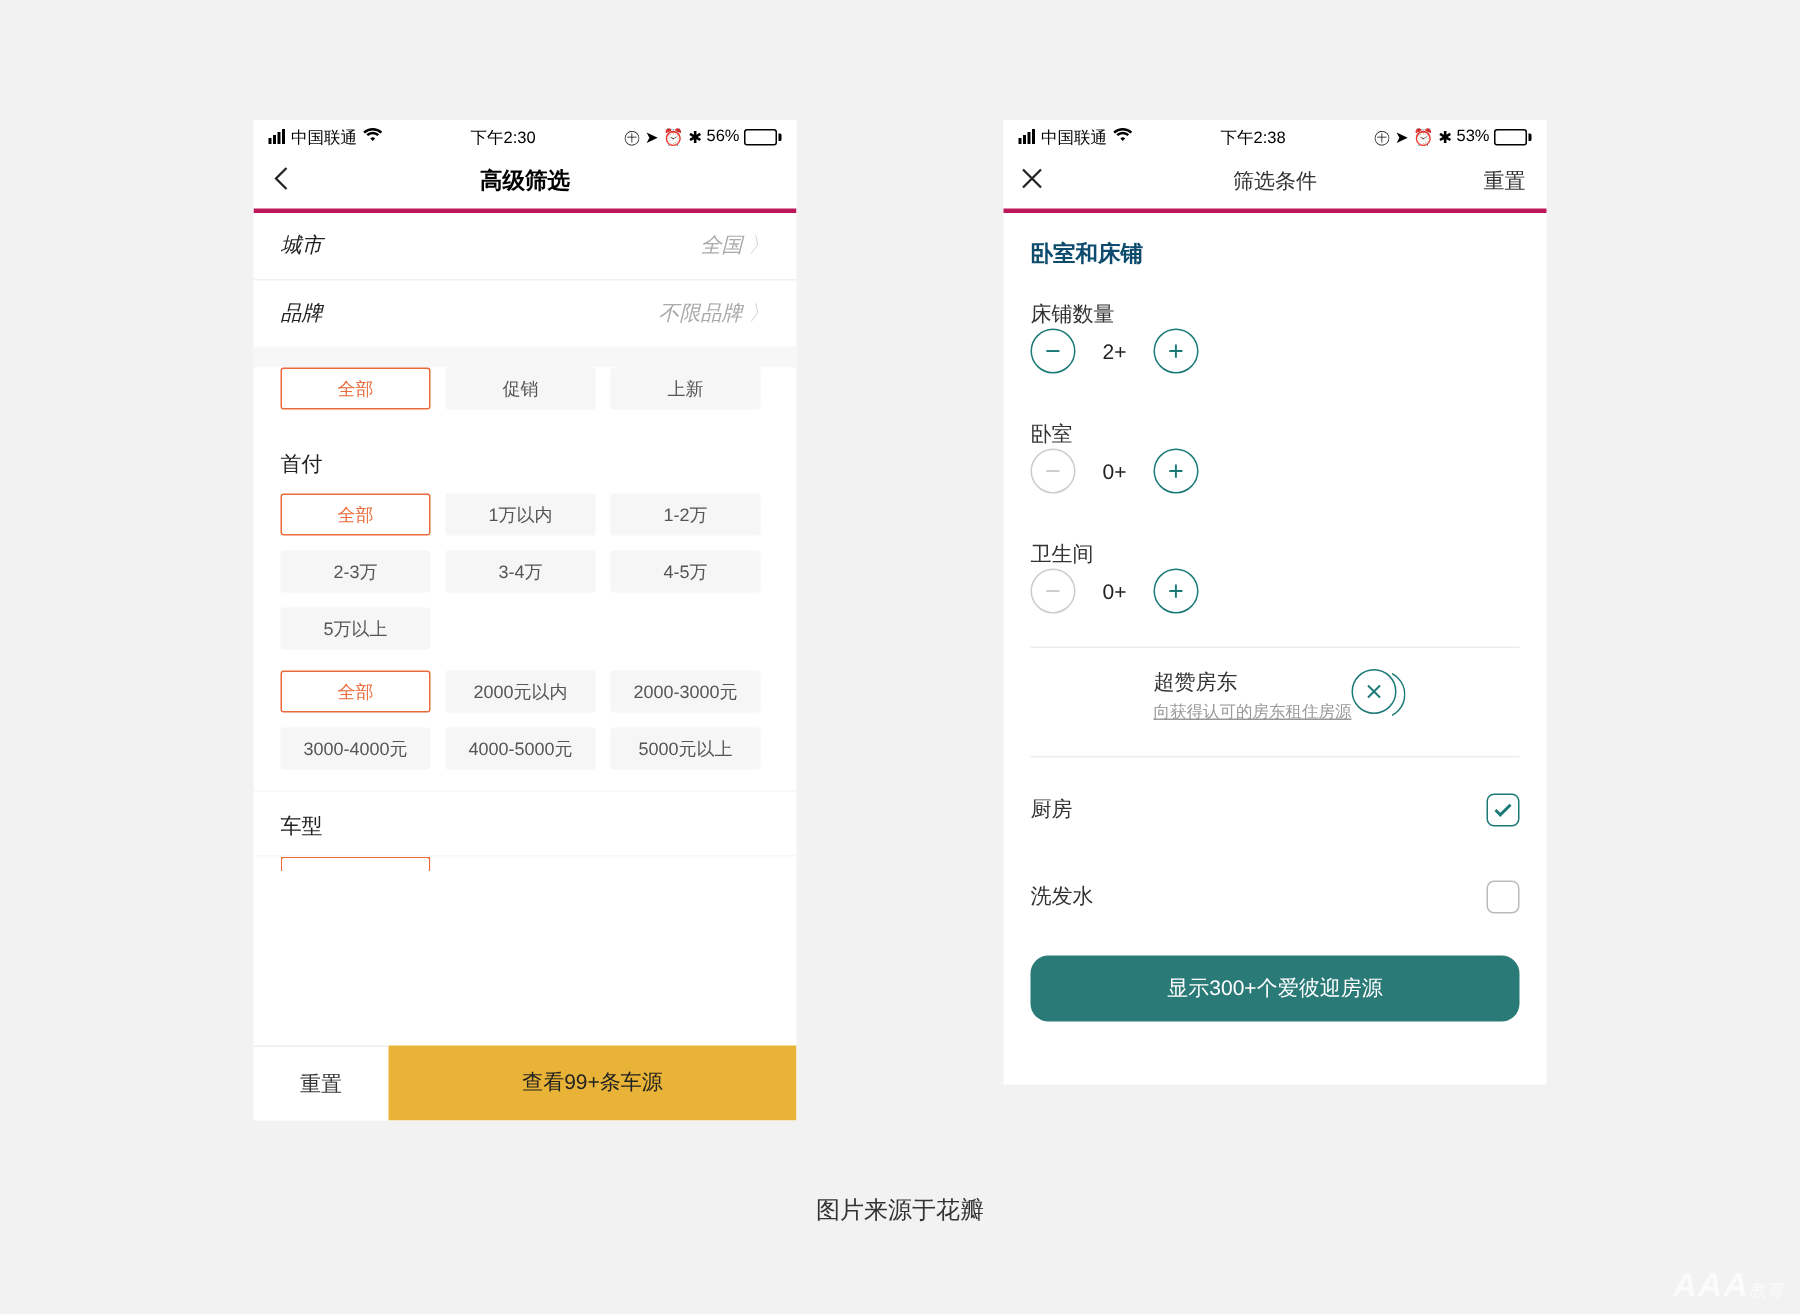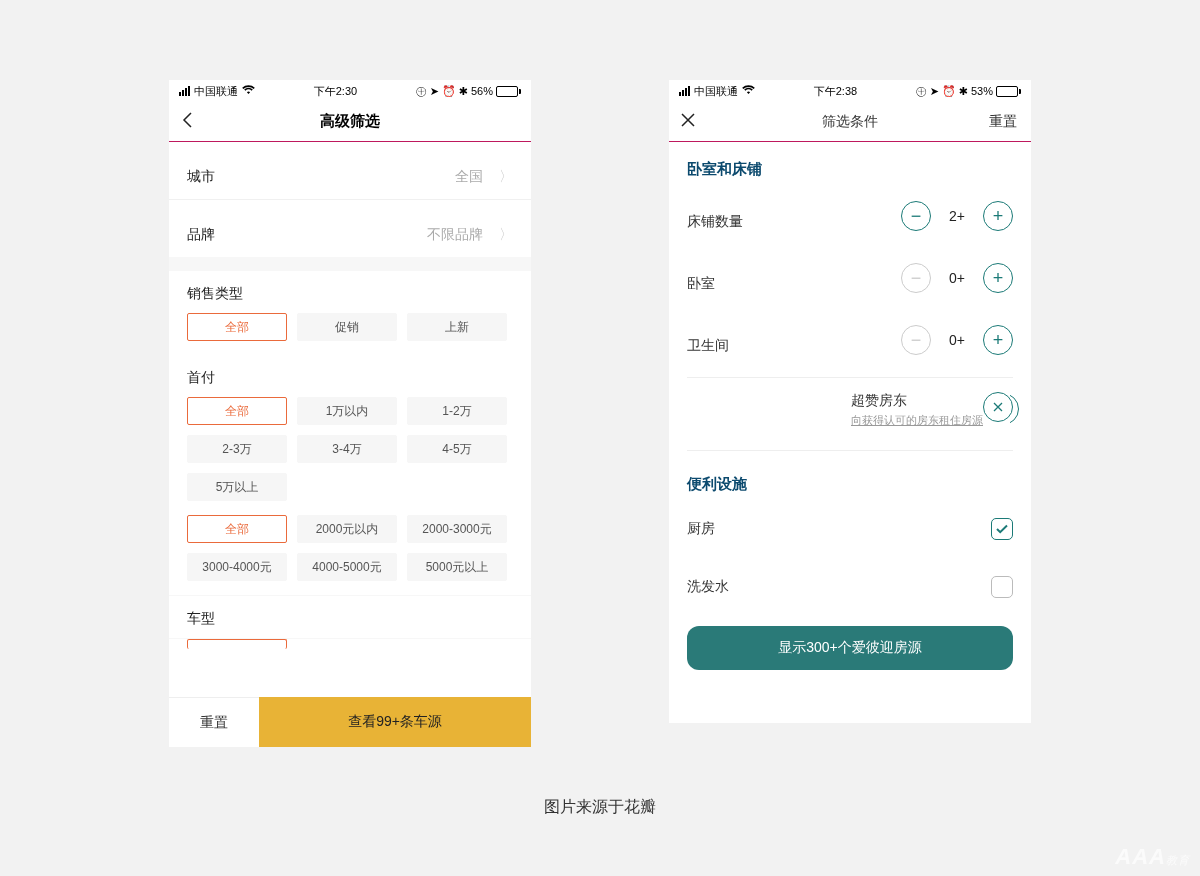--- a/index.html
+++ b/index.html
@@ -40,38 +40,39 @@
 .battery-body { width:22px; height:11px; border:1px solid #000; border-radius:2px; position:relative; }
 .battery-fill { background:#000; height:100%; border-radius:1px; }
 .battery-cap { width:2px; height:5px; background:#000; margin-left:1px; border-radius:0 1px 1px 0; }
 
 .nav-bar {
   height: 40px;
   display: flex;
   align-items: center;
   justify-content: center;
   position: relative;
-  border-bottom: 1px solid #be185d;
+  border-bottom: 3px solid #be185d;
   background:#fff;
 }
 .nav-back { position: absolute; left: 12px; font-size: 20px; line-height:1; cursor:pointer; }
 .nav-close { position: absolute; left: 12px; font-size: 18px; cursor:pointer; font-weight:300; }
 .nav-title { font-size: 15px; font-weight: 600; }
 .nav-title-light { font-size: 14px; font-weight: 400; color:#333; }
 .nav-right { position: absolute; right: 14px; font-size: 14px; color:#333; cursor:pointer; }
 
 .list-row {
-  display: flex; align-items: flex-end; justify-content: space-between;
+  display: flex; align-items: flex-start; justify-content: space-between;
   padding: 13px 18px; background:#fff;
   font-size: 14px;
   border-top: 1px solid #f0f0f0;
+  font-style: italic;
 }
 .list-row:first-of-type { border-top: none; }
 .list-row .label { color:#222; }
-.list-row .value { color:#aaa; display:flex; align-items:center; gap:16px;margin-top:13px; }
+.list-row .value { color:#aaa; display:flex; align-items:center; gap:4px; }
 .chev { color:#ccc; font-size:14px; }
 
 .gap { height: 14px; background:#f7f7f7; }
 
 .section-title { font-size: 14px; color:#222; padding: 14px 18px 10px; background:#fff; font-weight:500; }
 .pill-grid { display:flex; flex-wrap:wrap; gap:10px; padding: 0 18px 14px; background:#fff; }
 .pill {
   width: 100px; height: 28px;
   display:flex; align-items:center; justify-content:center;
   font-size: 12px; color:#555;
@@ -90,38 +91,39 @@
 }
 .submit-btn-a {
   flex:1; background:#e8b336; display:flex; align-items:center; justify-content:center;
   font-size:14px; color:#222; cursor:pointer; font-weight:500;
 }
 
 
 .phone-b .body { padding-top: 0; }
 .b-section-title { font-size: 15px; font-weight:600; padding: 18px 18px 6px; color:#0c4a6e; }
 .stepper-row {
-  display:flex; align-items:flex-end; justify-content:space-between;
+  display:flex; align-items:flex-start; justify-content:space-between;
   padding: 16px 18px;
+  flex-direction: column;
 }
 .stepper-label { font-size: 14px; color:#333; }
 .stepper-ctrl { display:flex; align-items:center; gap:14px; }
 .circle-btn {
   width: 30px; height:30px; border-radius:50%;
   border:1px solid #1b7a77;
   display:flex; align-items:center; justify-content:center;
   font-size:18px; color:#1b7a77; cursor:pointer; line-height:1;
   background:#fff;
 }
 .circle-btn.disabled { border-color:#ccc; color:#ccc; cursor:default; }
 .stepper-val { font-size:14px; min-width:24px; text-align:center; color:#222; }
 
 .divider { height:1px; background:#eee; margin: 6px 18px; }
 
-.more-row { padding: 8px 18px 16px; display:flex; align-items:flex-start; justify-content:flex-end; }
+.more-row { padding: 8px 18px 16px; display:flex; align-items:flex-start; justify-content:center; }
 .more-row .txts .t1 { font-size:14px; color:#333; }
 .more-row .txts .t2 { font-size:11px; color:#999; margin-top:3px;text-decoration:underline; }
 .toggle-x {
   width:30px; height:30px; border-radius:50%; border:1px solid #1b7a77;
   display:flex; align-items:center; justify-content:center;
   color:#1b7a77; font-size:14px; cursor:pointer; position:relative;
 }
 .toggle-x::after { content:""; position:absolute; right:-7px; top:0; width:30px; height:30px; border:1px solid #1b7a77; border-radius:50%; clip-path: inset(0 0 0 72%); }
 
 .check-row { display:flex; align-items:center; justify-content:space-between; padding: 18px 18px; }
@@ -212,21 +214,20 @@
       </div>
       <div class="list-row">
         <span class="label">品牌</span>
         <span class="value">
             <span>不限品牌</span>
             <span class="chev">〉</span>
           </span>
       </div>
 
       <div class="gap"></div>
-      <div class="section-title">销售类型</div>
       <div class="pill-grid">
         <div class="pill selected">全部</div>
         <div class="pill">促销</div>
         <div class="pill">上新</div>
       </div>
 
       <div class="section-title">首付</div>
       <div class="pill-grid">
         <div class="pill selected">全部</div>
         <div class="pill">1万以内</div>
@@ -335,21 +336,20 @@
           <div class="t2">向获得认可的房东租住房源</div>
         </div>
         <div class="toggle-x">
           <svg width="10" height="10" viewBox="0 0 10 10">
               <path d="M1 1l8 8M9 1 1 9" stroke="#1b7a77" stroke-width="1.3"></path>
             </svg>
         </div>
       </div>
 
       <div class="divider"></div>
-      <div class="b-section-title">便利设施</div>
 
       <div class="check-row">
         <span class="lbl">厨房</span>
         <div class="checkbox">
           <svg width="12" height="10" viewBox="0 0 12 10">
               <path d="M1 5l3.2 3.2L11 1.5" stroke="#1b7a77" stroke-width="2" fill="none"></path>
             </svg>
         </div>
       </div>
 

